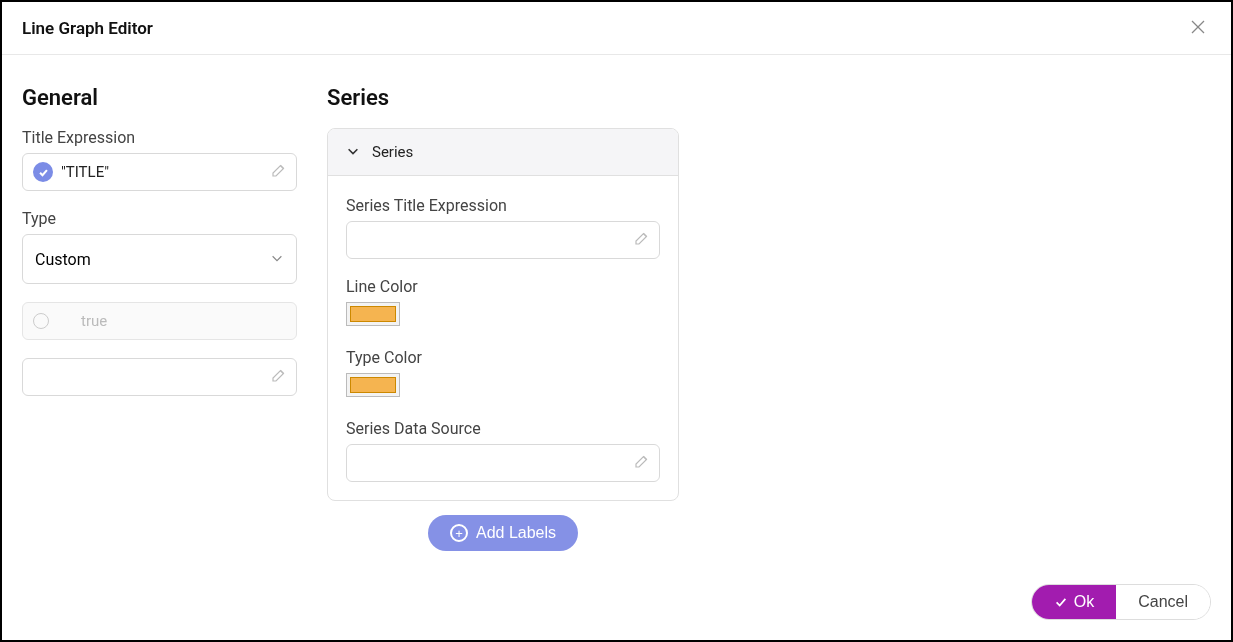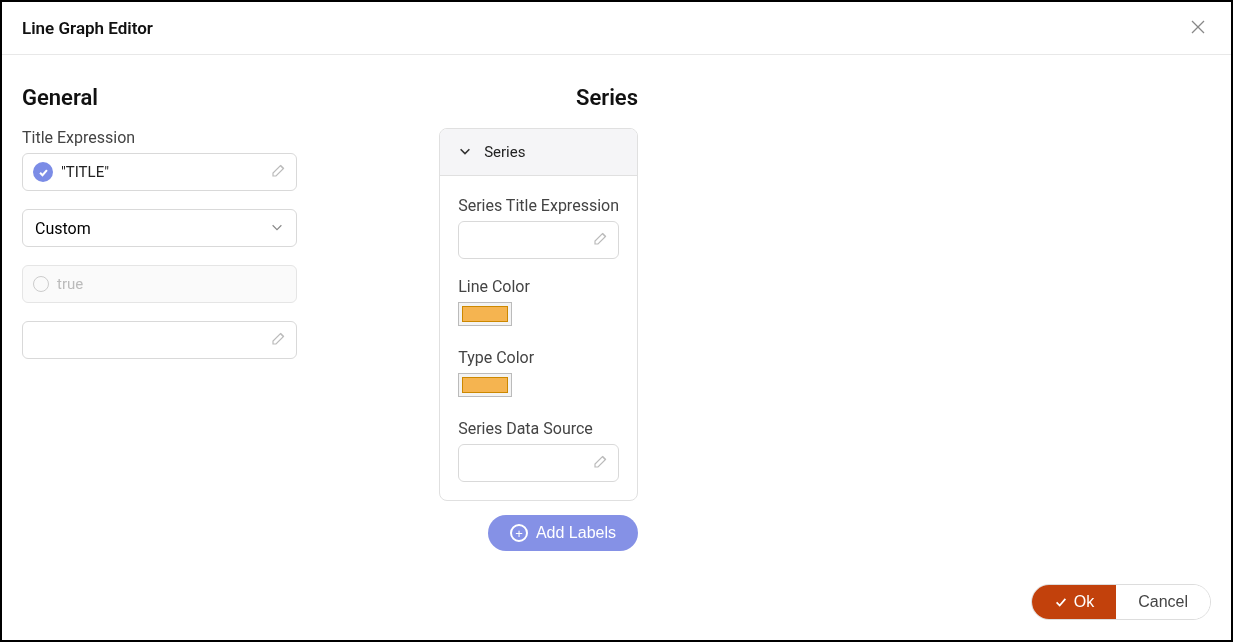--- a/index.html
+++ b/index.html
@@ -41,22 +41,21 @@
       padding: 30px 20px 0 20px;
     }
     .col {
       display: flex;
       flex-direction: column;
     }
     .col-general {
       width: 275px;
     }
     .col-series {
-      width: 311px;
-      align-items: flex-end;
+      width: 352px;
     }
     .section-title {
       font-size: 22px;
       font-weight: 600;
       color: #111;
       margin-bottom: 18px;
     }
     .field-label {
       font-size: 16px;
       color: #444;
@@ -69,20 +68,21 @@
       border-radius: 6px;
       height: 38px;
       padding: 0 8px 0 10px;
       margin-bottom: 18px;
       background: #fff;
       position: relative;
     }
     .input-box.disabled {
       background: #fafafa;
       border-color: #e5e5e5;
+      gap: 24px;
     }
     .input-text {
       flex: 1;
       font-size: 15px;
       color: #222;
       border: none;
       outline: none;
       background: transparent;
     }
     .input-text.placeholder {
@@ -113,21 +113,21 @@
       color: #bbb;
       cursor: pointer;
       flex-shrink: 0;
     }
     .select-box {
       display: flex;
       align-items: center;
       justify-content: space-between;
       border: 1px solid #d9d9d9;
       border-radius: 6px;
-      height: 38px;
+      height: 50px;
       padding: 0 12px;
       margin-bottom: 18px;
       background: #fff;
       cursor: pointer;
     }
     .chevron {
       color: #888;
     }
     .series-panel {
       border: 1px solid #e0e0e0;
@@ -208,21 +208,21 @@
     .footer-btn {
       padding: 8px 22px;
       font-size: 16px;
       border: none;
       cursor: pointer;
       display: flex;
       align-items: center;
       gap: 6px;
     }
     .footer-btn.ok {
-      background: #c2410c;
+      background: #a21caf;
       color: #fff;
     }
     .footer-btn.cancel {
       background: #fff;
       color: #444;
       justify-content: center;
     }
     .mb-small {
       margin-bottom: 6px;
     }
@@ -254,20 +254,21 @@
       </span>
       <span class="input-text">"TITLE"</span>
       <span class="edit-icon">
         <svg width="18" height="18" viewBox="0 0 24 24" fill="none" stroke="currentColor" stroke-width="1.6">
           <path d="M4 16v4h4l10-10-4-4L4 16z"></path>
             <path d="M14 6l4 4"></path>
         </svg>
       </span>
     </div>
 
+    <div class="field-label">Type</div>
     <div class="select-box">
       <span>Custom</span>
       <span class="chevron">
         <svg width="14" height="14" viewBox="0 0 16 16" fill="none" stroke="currentColor" stroke-width="1.3">
           <polyline points="3,6 8,11 13,6"></polyline>
         </svg>
       </span>
     </div>
 
     <div class="input-box disabled">

